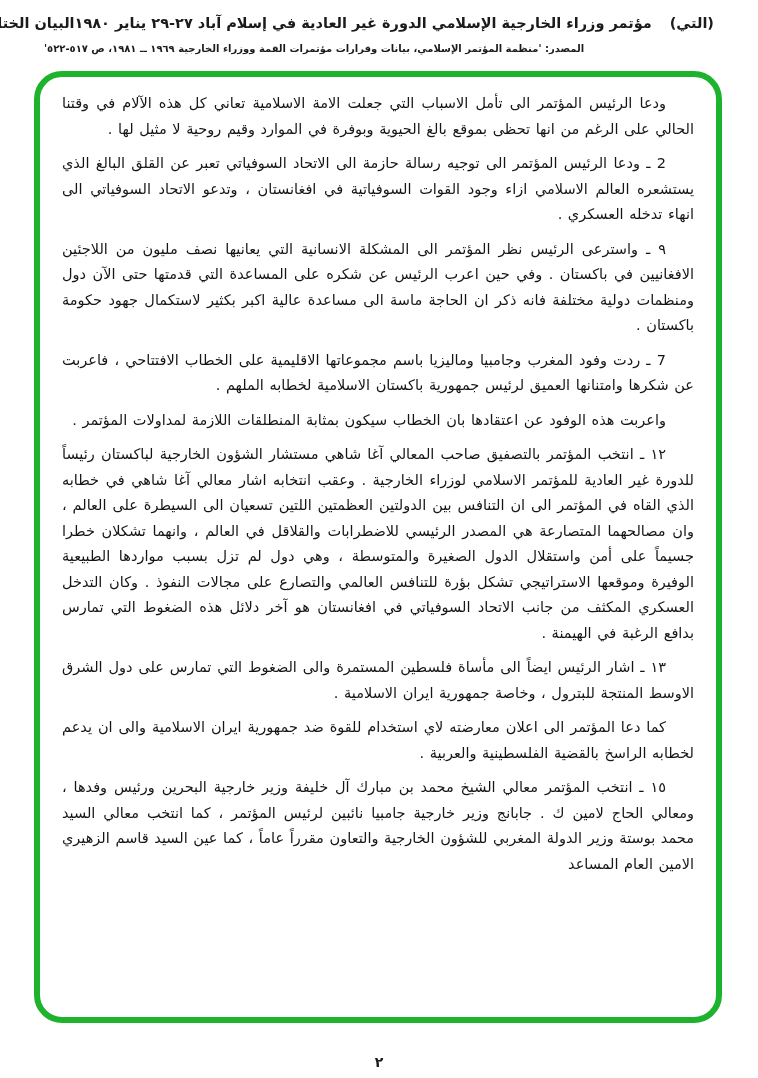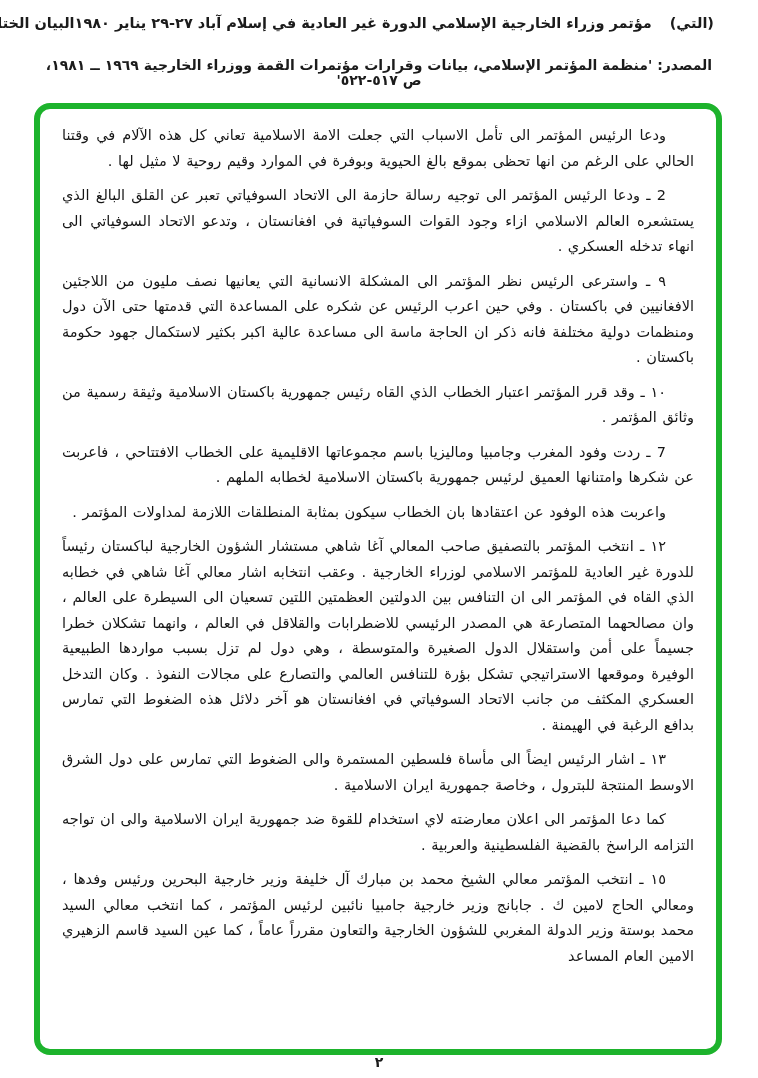--- a/index.html
+++ b/index.html
@@ -26,25 +26,25 @@
     align-items: baseline;
     gap: 18px;
     font-weight: bold;
     font-size: 14.5px;
     line-height: 22px;
     white-space: nowrap;
   }
   .continuation-tag { flex: 0 0 auto; }
   .doc-title { flex: 0 1 auto; }
   .source-line {
-    margin-top: 24px;
+    margin-top: 7px;
     font-weight: bold;
-    font-size: 14px;
+    font-size: 10px;
     line-height: 15px;
-    text-align: center;
+    text-align: left;
     padding-left: 4px;
   }
   .content-box {
     box-sizing: border-box;
     margin: 15px 36px 0 34px;
     width: 688px;
     height: 952px;
     border: 6px solid #1db32c;
     border-radius: 16px;
     padding: 14px 22px 16px 22px;
@@ -77,30 +77,29 @@
 <div class="page">
 
   <div class="header">
     <div class="title-line">
       <span class="continuation-tag">(التي)</span>
       <span class="doc-title">مؤتمر وزراء الخارجية الإسلامي الدورة غير العادية في إسلام آباد ٢٧-٢٩ يناير ١٩٨٠البيان الختامي</span>
     </div>
     <div class="source-line">المصدر: 'منظمة المؤتمر الإسلامي، بيانات وقرارات مؤتمرات القمة ووزراء الخارجية ١٩٦٩ ــ ١٩٨١، ص ٥١٧-٥٢٢'</div>
   </div>
 
-  <div class="content-box" style="border-color: rgb(29, 179, 44);">
+  <div class="content-box" style="border-color: rgb(29, 179, 44); border-radius: 28px;">
     <p>ودعا الرئيس المؤتمر الى تأمل الاسباب التي جعلت الامة الاسلامية تعاني كل هذه الآلام في وقتنا الحالي على الرغم من انها تحظى بموقع بالغ الحيوية وبوفرة في الموارد وقيم روحية لا مثيل لها .</p>
     <p>2 ـ ودعا الرئيس المؤتمر الى توجيه رسالة حازمة الى الاتحاد السوفياتي تعبر عن القلق البالغ الذي يستشعره العالم الاسلامي ازاء وجود القوات السوفياتية في افغانستان ، وتدعو الاتحاد السوفياتي الى انهاء تدخله العسكري .</p>
     <p>٩ ـ واسترعى الرئيس نظر المؤتمر الى المشكلة الانسانية التي يعانيها نصف مليون من اللاجئين الافغانيين في باكستان . وفي حين اعرب الرئيس عن شكره على المساعدة التي قدمتها حتى الآن دول ومنظمات دولية مختلفة فانه ذكر ان الحاجة ماسة الى مساعدة عالية اكبر بكثير لاستكمال جهود حكومة باكستان .</p>
-    <p>١٠ ـ وقد قرر المؤتمر اعتبار الخطاب الذي القاه رئيس جمهورية باكستان الاسلامية وثيقة رسمية من وثائق المؤتمر .</p>
     <p>7 ـ ردت وفود المغرب وجامبيا وماليزيا باسم مجموعاتها الاقليمية على الخطاب الافتتاحي ، فاعربت عن شكرها وامتنانها العميق لرئيس جمهورية باكستان الاسلامية لخطابه الملهم .</p>
     <p>واعربت هذه الوفود عن اعتقادها بان الخطاب سيكون بمثابة المنطلقات اللازمة لمداولات المؤتمر .</p>
     <p>١٢ ـ انتخب المؤتمر بالتصفيق صاحب المعالي آغا شاهي مستشار الشؤون الخارجية لباكستان رئيساً للدورة غير العادية للمؤتمر الاسلامي لوزراء الخارجية . وعقب انتخابه اشار معالي آغا شاهي في خطابه الذي القاه في المؤتمر الى ان التنافس بين الدولتين العظمتين اللتين تسعيان الى السيطرة على العالم ، وان مصالحهما المتصارعة هي المصدر الرئيسي للاضطرابات والقلاقل في العالم ، وانهما تشكلان خطرا جسيماً على أمن واستقلال الدول الصغيرة والمتوسطة ، وهي دول لم تزل بسبب مواردها الطبيعية الوفيرة وموقعها الاستراتيجي تشكل بؤرة للتنافس العالمي والتصارع على مجالات النفوذ . وكان التدخل العسكري المكثف من جانب الاتحاد السوفياتي في افغانستان هو آخر دلائل هذه الضغوط التي تمارس بدافع الرغبة في الهيمنة .</p>
     <p>١٣ ـ اشار الرئيس ايضاً الى مأساة فلسطين المستمرة والى الضغوط التي تمارس على دول الشرق الاوسط المنتجة للبترول ، وخاصة جمهورية ايران الاسلامية .</p>
-    <p>كما دعا المؤتمر الى اعلان معارضته لاي استخدام للقوة ضد جمهورية ايران الاسلامية والى ان تواجه التزامه الراسخ بالقضية الفلسطينية والعربية .</p>
+    <p>كما دعا المؤتمر الى اعلان معارضته لاي استخدام للقوة ضد جمهورية ايران الاسلامية والى ان يدعم لخطابه الراسخ بالقضية الفلسطينية والعربية .</p>
     <p>١٥ ـ انتخب المؤتمر معالي الشيخ محمد بن مبارك آل خليفة وزير خارجية البحرين ورئيس وفدها ، ومعالي الحاج لامين ك . جابانج وزير خارجية جامبيا نائبين لرئيس المؤتمر ، كما انتخب معالي السيد محمد بوستة وزير الدولة المغربي للشؤون الخارجية والتعاون مقرراً عاماً ، كما عين السيد قاسم الزهيري الامين العام المساعد</p>
   </div>
 
   <div class="footer">
     <span>٢</span>
   </div>
 
 </div>
 
 </body></html>

